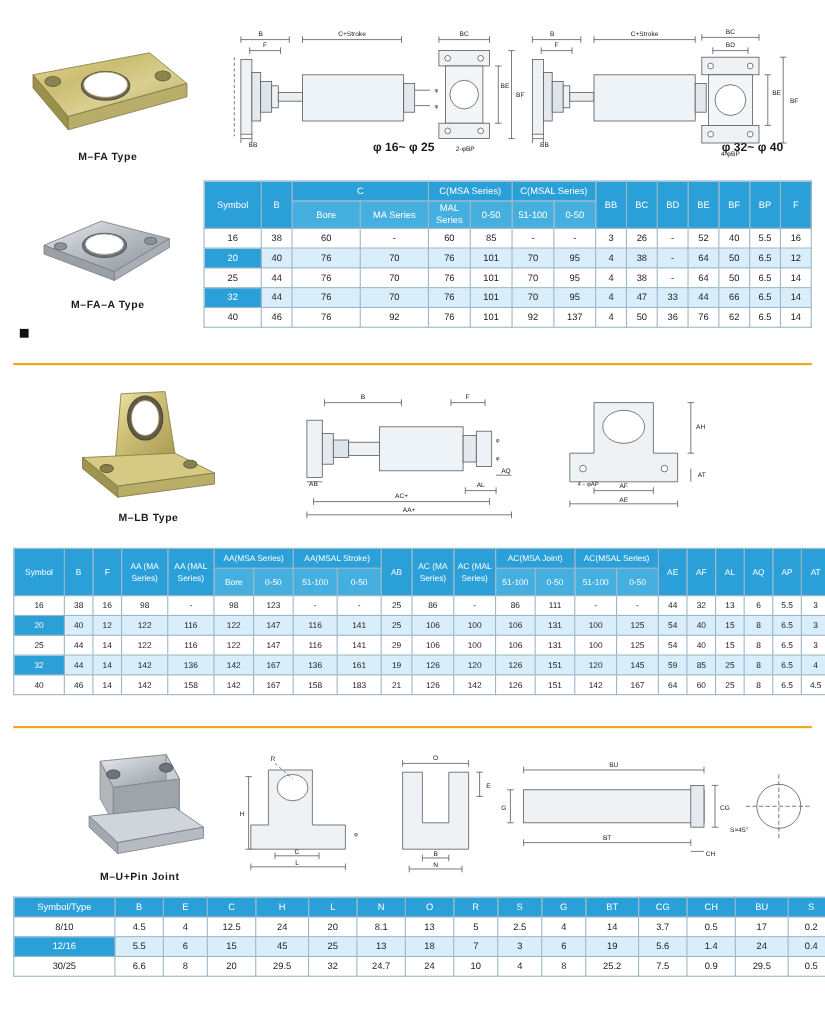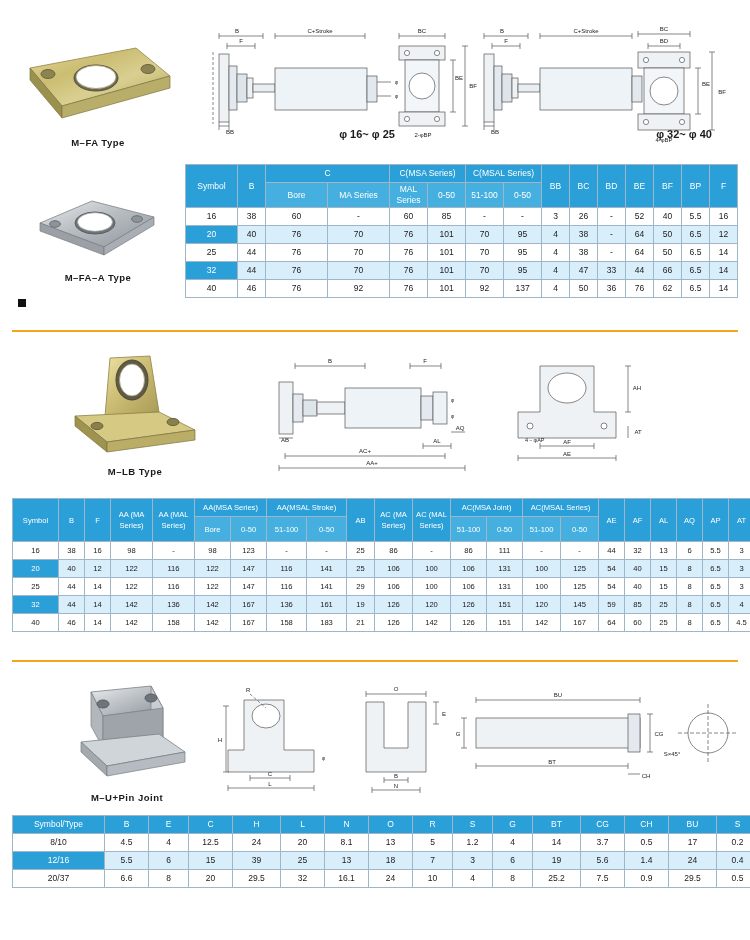--- a/index.html
+++ b/index.html
@@ -820,54 +820,54 @@
         <tr>
             <td class="bore">8/10</td>
             <td>4.5</td>
             <td>4</td>
             <td>12.5</td>
             <td>24</td>
             <td>20</td>
             <td>8.1</td>
             <td>13</td>
             <td>5</td>
-            <td>1.2</td>
+            <td>2.5</td>
             <td>4</td>
             <td>14</td>
             <td>3.7</td>
             <td>0.5</td>
             <td>17</td>
             <td>0.2</td>
           </tr>
         <tr class="alt">
             <td class="bore">12/16</td>
             <td>5.5</td>
             <td>6</td>
             <td>15</td>
-            <td>39</td>
+            <td>45</td>
             <td>25</td>
             <td>13</td>
             <td>18</td>
             <td>7</td>
             <td>3</td>
             <td>6</td>
             <td>19</td>
             <td>5.6</td>
             <td>1.4</td>
             <td>24</td>
             <td>0.4</td>
           </tr>
         <tr>
-            <td class="bore">20/37</td>
+            <td class="bore">30/25</td>
             <td>6.6</td>
             <td>8</td>
             <td>20</td>
             <td>29.5</td>
             <td>32</td>
-            <td>16.1</td>
+            <td>24.7</td>
             <td>24</td>
             <td>10</td>
             <td>4</td>
             <td>8</td>
             <td>25.2</td>
             <td>7.5</td>
             <td>0.9</td>
             <td>29.5</td>
             <td>0.5</td>
           </tr>

